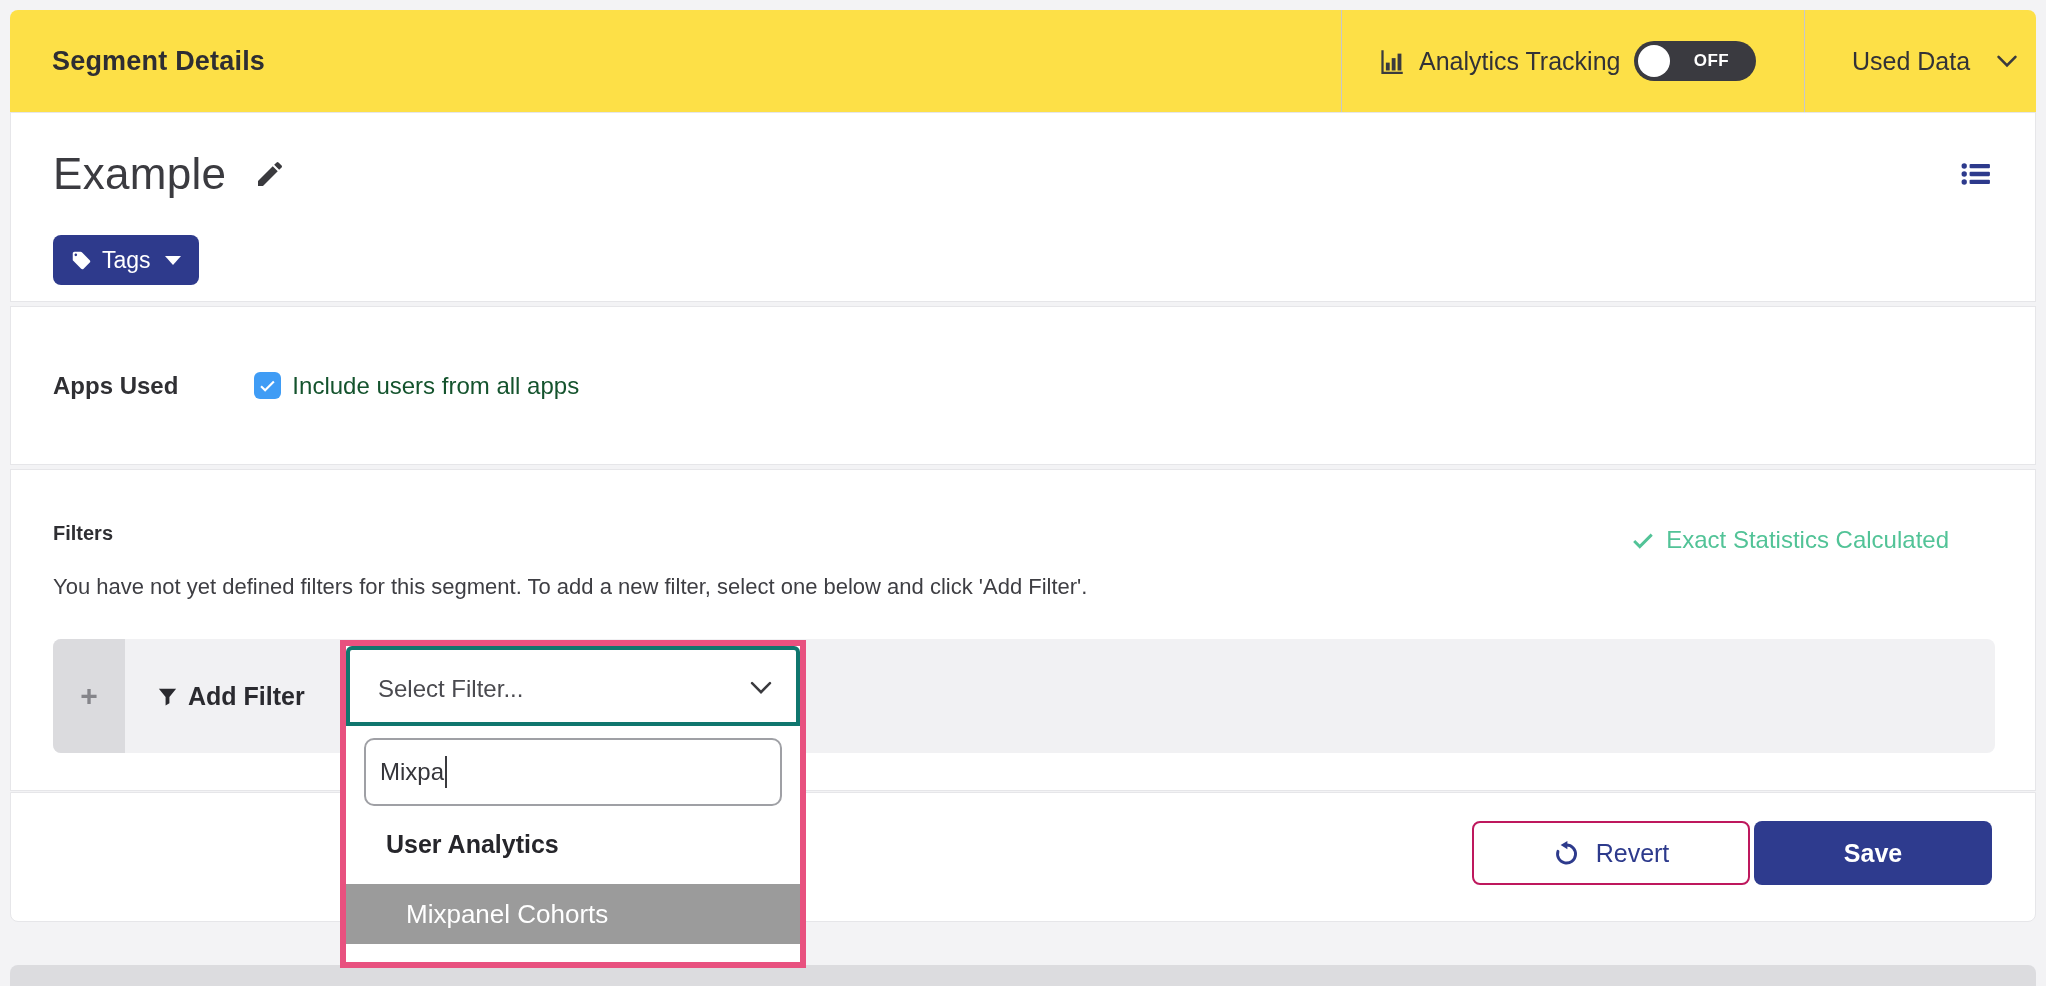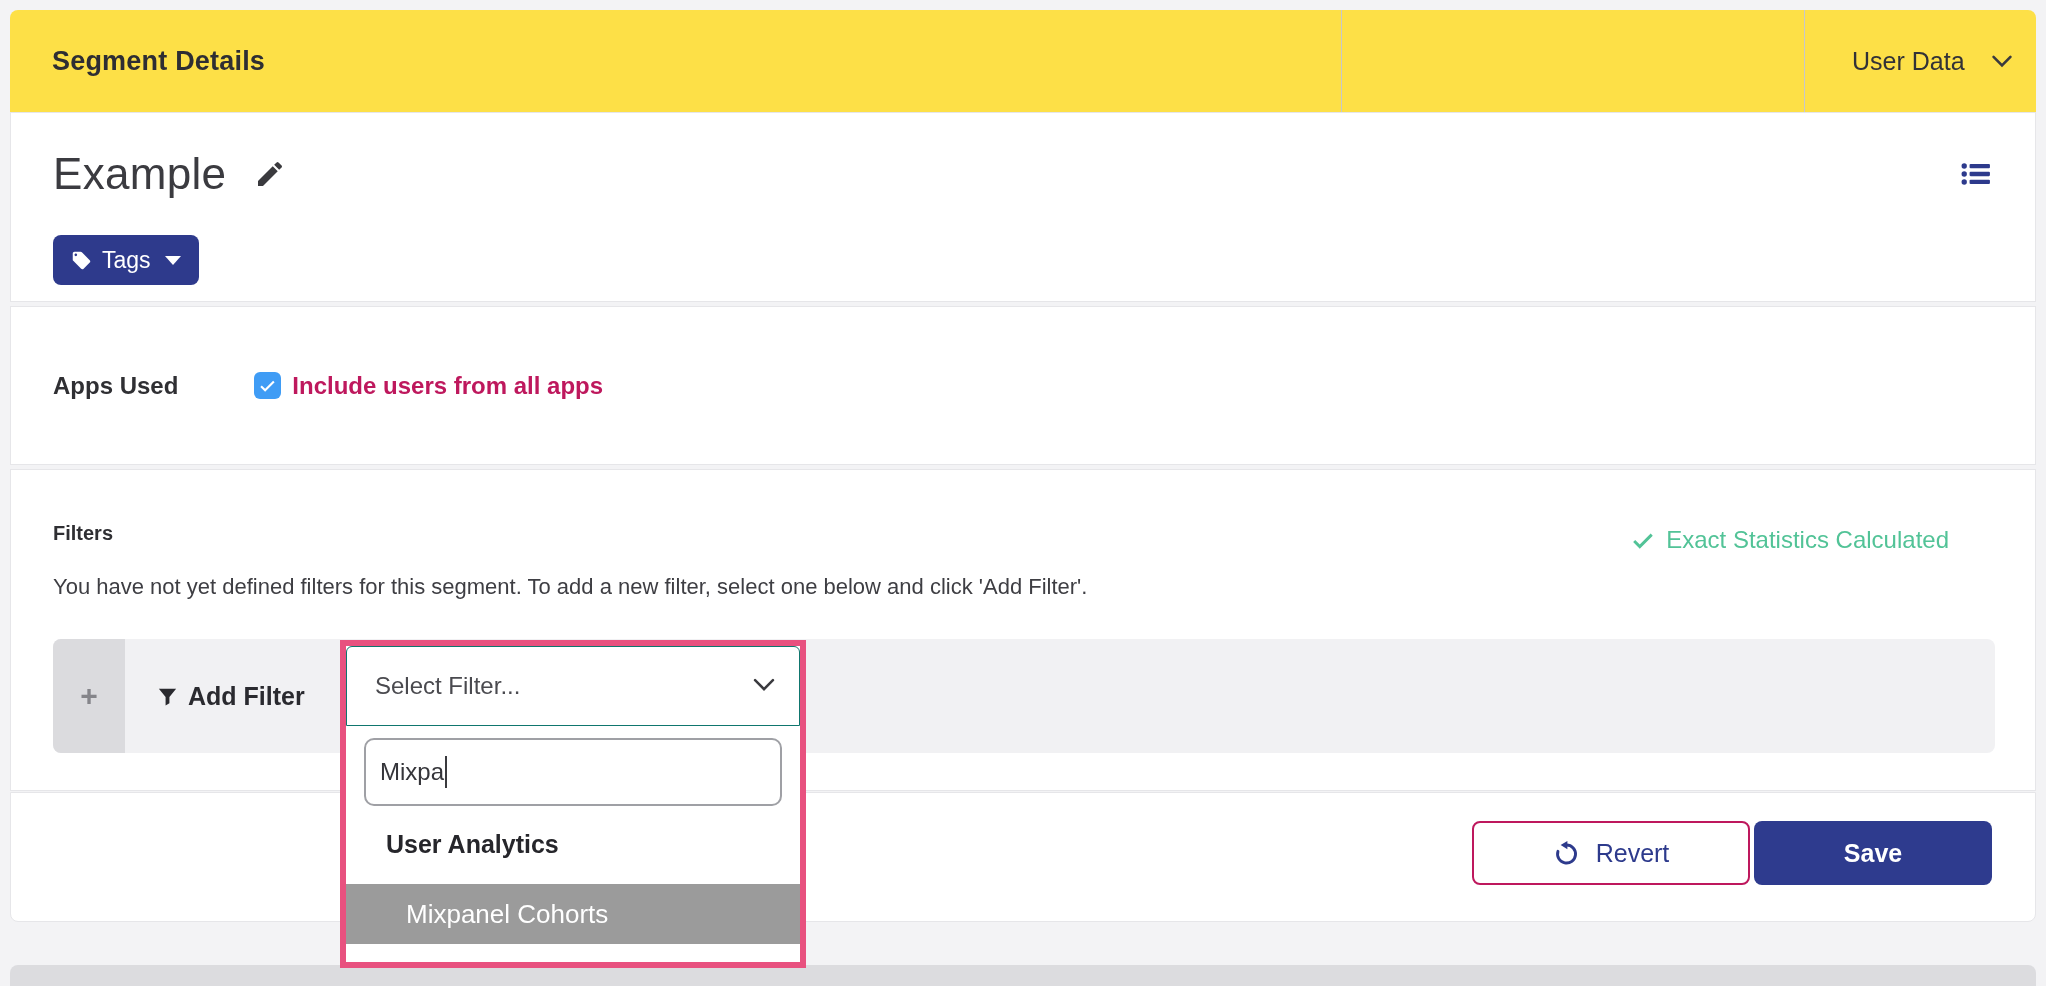--- a/index.html
+++ b/index.html
@@ -35,21 +35,21 @@
     border-top:9px solid #ffffff;margin-left:4px;}
   .changes-link{position:absolute;right:44px;top:48px;display:flex;align-items:center;gap:10px;
     color:#2d3a8c;font-size:24px;cursor:pointer;}
 
   
   .apps-section{top:306px;height:159px;}
   .apps-row{position:absolute;left:42px;top:0;height:100%;display:flex;align-items:center;}
   .apps-label{font-size:24px;font-weight:bold;color:#2f2f33;}
   .checkbox{width:27px;height:27px;border-radius:6px;background:#3f9cf5;margin-left:76px;
     display:flex;align-items:center;justify-content:center;cursor:pointer;}
-  .checkbox-label{font-size:24px;color:#be185d;margin-left:11px;font-weight:bold;}
+  .checkbox-label{font-size:24px;color:#14532d;margin-left:11px;}
 
   
   .filters-section{top:469px;height:322px;}
   .filters-heading{position:absolute;left:42px;top:52px;font-size:20px;font-weight:700;color:#2f2f33;}
   .filters-status{position:absolute;right:86px;top:56px;display:flex;align-items:center;gap:10px;
     color:#52c397;font-size:24px;}
   .filters-desc{position:absolute;left:42px;top:104px;font-size:22px;color:#3e3e43;}
   .add-row{position:absolute;left:42px;top:169px;width:1942px;height:114px;background:#f1f1f3;border-radius:8px;}
   .plus-cell{position:absolute;left:0;top:0;width:72px;height:114px;background:#dbdbde;
     border-radius:8px 0 0 8px;display:flex;align-items:center;justify-content:center;
@@ -66,21 +66,21 @@
     border:none;border-radius:8px;color:#ffffff;font-size:25px;font-weight:600;
     display:flex;align-items:center;justify-content:center;font-family:inherit;cursor:pointer;}
 
   
   .bottom-strip{position:absolute;left:10px;top:965px;width:2026px;height:21px;background:#dcdcdf;border-radius:8px 8px 0 0;}
 
   
   .dropdown-overlay{position:absolute;left:340px;top:640px;width:466px;height:328px;box-sizing:border-box;
     border:6px solid #e8517f;background:#ffffff;z-index:10;}
   .select-control{position:absolute;left:0;top:0;width:454px;height:80px;box-sizing:border-box;
-    border:1px solid #0f766e;border-radius:6px 6px 0 0;background:#fff;cursor:pointer;}
+    border:4px solid #0f766e;border-radius:6px 6px 0 0;background:#fff;cursor:pointer;}
   .select-placeholder{position:absolute;left:28px;top:0;height:78px;display:flex;align-items:center;
     font-size:24px;color:#4a4a4f;}
   .select-chevron{position:absolute;right:24px;top:31px;}
   .search-box{position:absolute;left:18px;top:92px;width:418px;height:68px;box-sizing:border-box;
     border:2px solid #9fa0a5;border-radius:10px;display:flex;align-items:center;padding-left:14px;cursor:text;}
   .search-text{font-size:24px;color:#35353a;}
   .text-caret{display:inline-block;width:2px;height:32px;background:#3a3a3e;margin-left:1px;}
   .group-label{position:absolute;left:40px;top:184px;font-size:25px;font-weight:bold;color:#26262b;}
   .option-highlight{position:absolute;left:0;top:238px;width:454px;height:60px;background:#9b9b9b;
     display:flex;align-items:center;padding-left:60px;box-sizing:border-box;
@@ -89,23 +89,38 @@
   svg{display:block;}
 </style>
 </head>
 <body>
 
 <div class="page">
 
   <div class="header-bar">
     <div class="hb-title">Segment Details</div>
     <div class="hb-div hb-div1"></div>
+    <div class="hb-analytics">
+      <span>
+        <svg width="27" height="27" viewBox="0 0 24 24">
+          <path d="M4 2v20h18" stroke="#3a3a3e" stroke-width="2" fill="none"></path>
+          <rect x="7" y="13" width="3.4" height="7" fill="#3a3a3e"></rect>
+          <rect x="12.2" y="9" width="3.4" height="11" fill="#3a3a3e"></rect>
+          <rect x="17.4" y="5" width="3.4" height="15" fill="#3a3a3e"></rect>
+        </svg>
+      </span>
+      <span class="label">Analytics Tracking</span>
+      <div class="toggle">
+        <span class="knob"></span>
+        <span class="state">OFF</span>
+      </div>
+    </div>
     <div class="hb-div hb-div2"></div>
     <div class="hb-userdata">
-      <span class="label">User Data</span>
+      <span class="label">Used Data</span>
       <span>
         <svg width="22" height="13" viewBox="0 0 16 10">
           <path d="M1.5 1.5l6.5 6.5 6.5-6.5" fill="none" stroke="#3a3a3e" stroke-width="2" stroke-linecap="round"></path>
         </svg>
       </span>
     </div>
   </div>
 
   <div class="card title-section">
     <div class="name-row">

